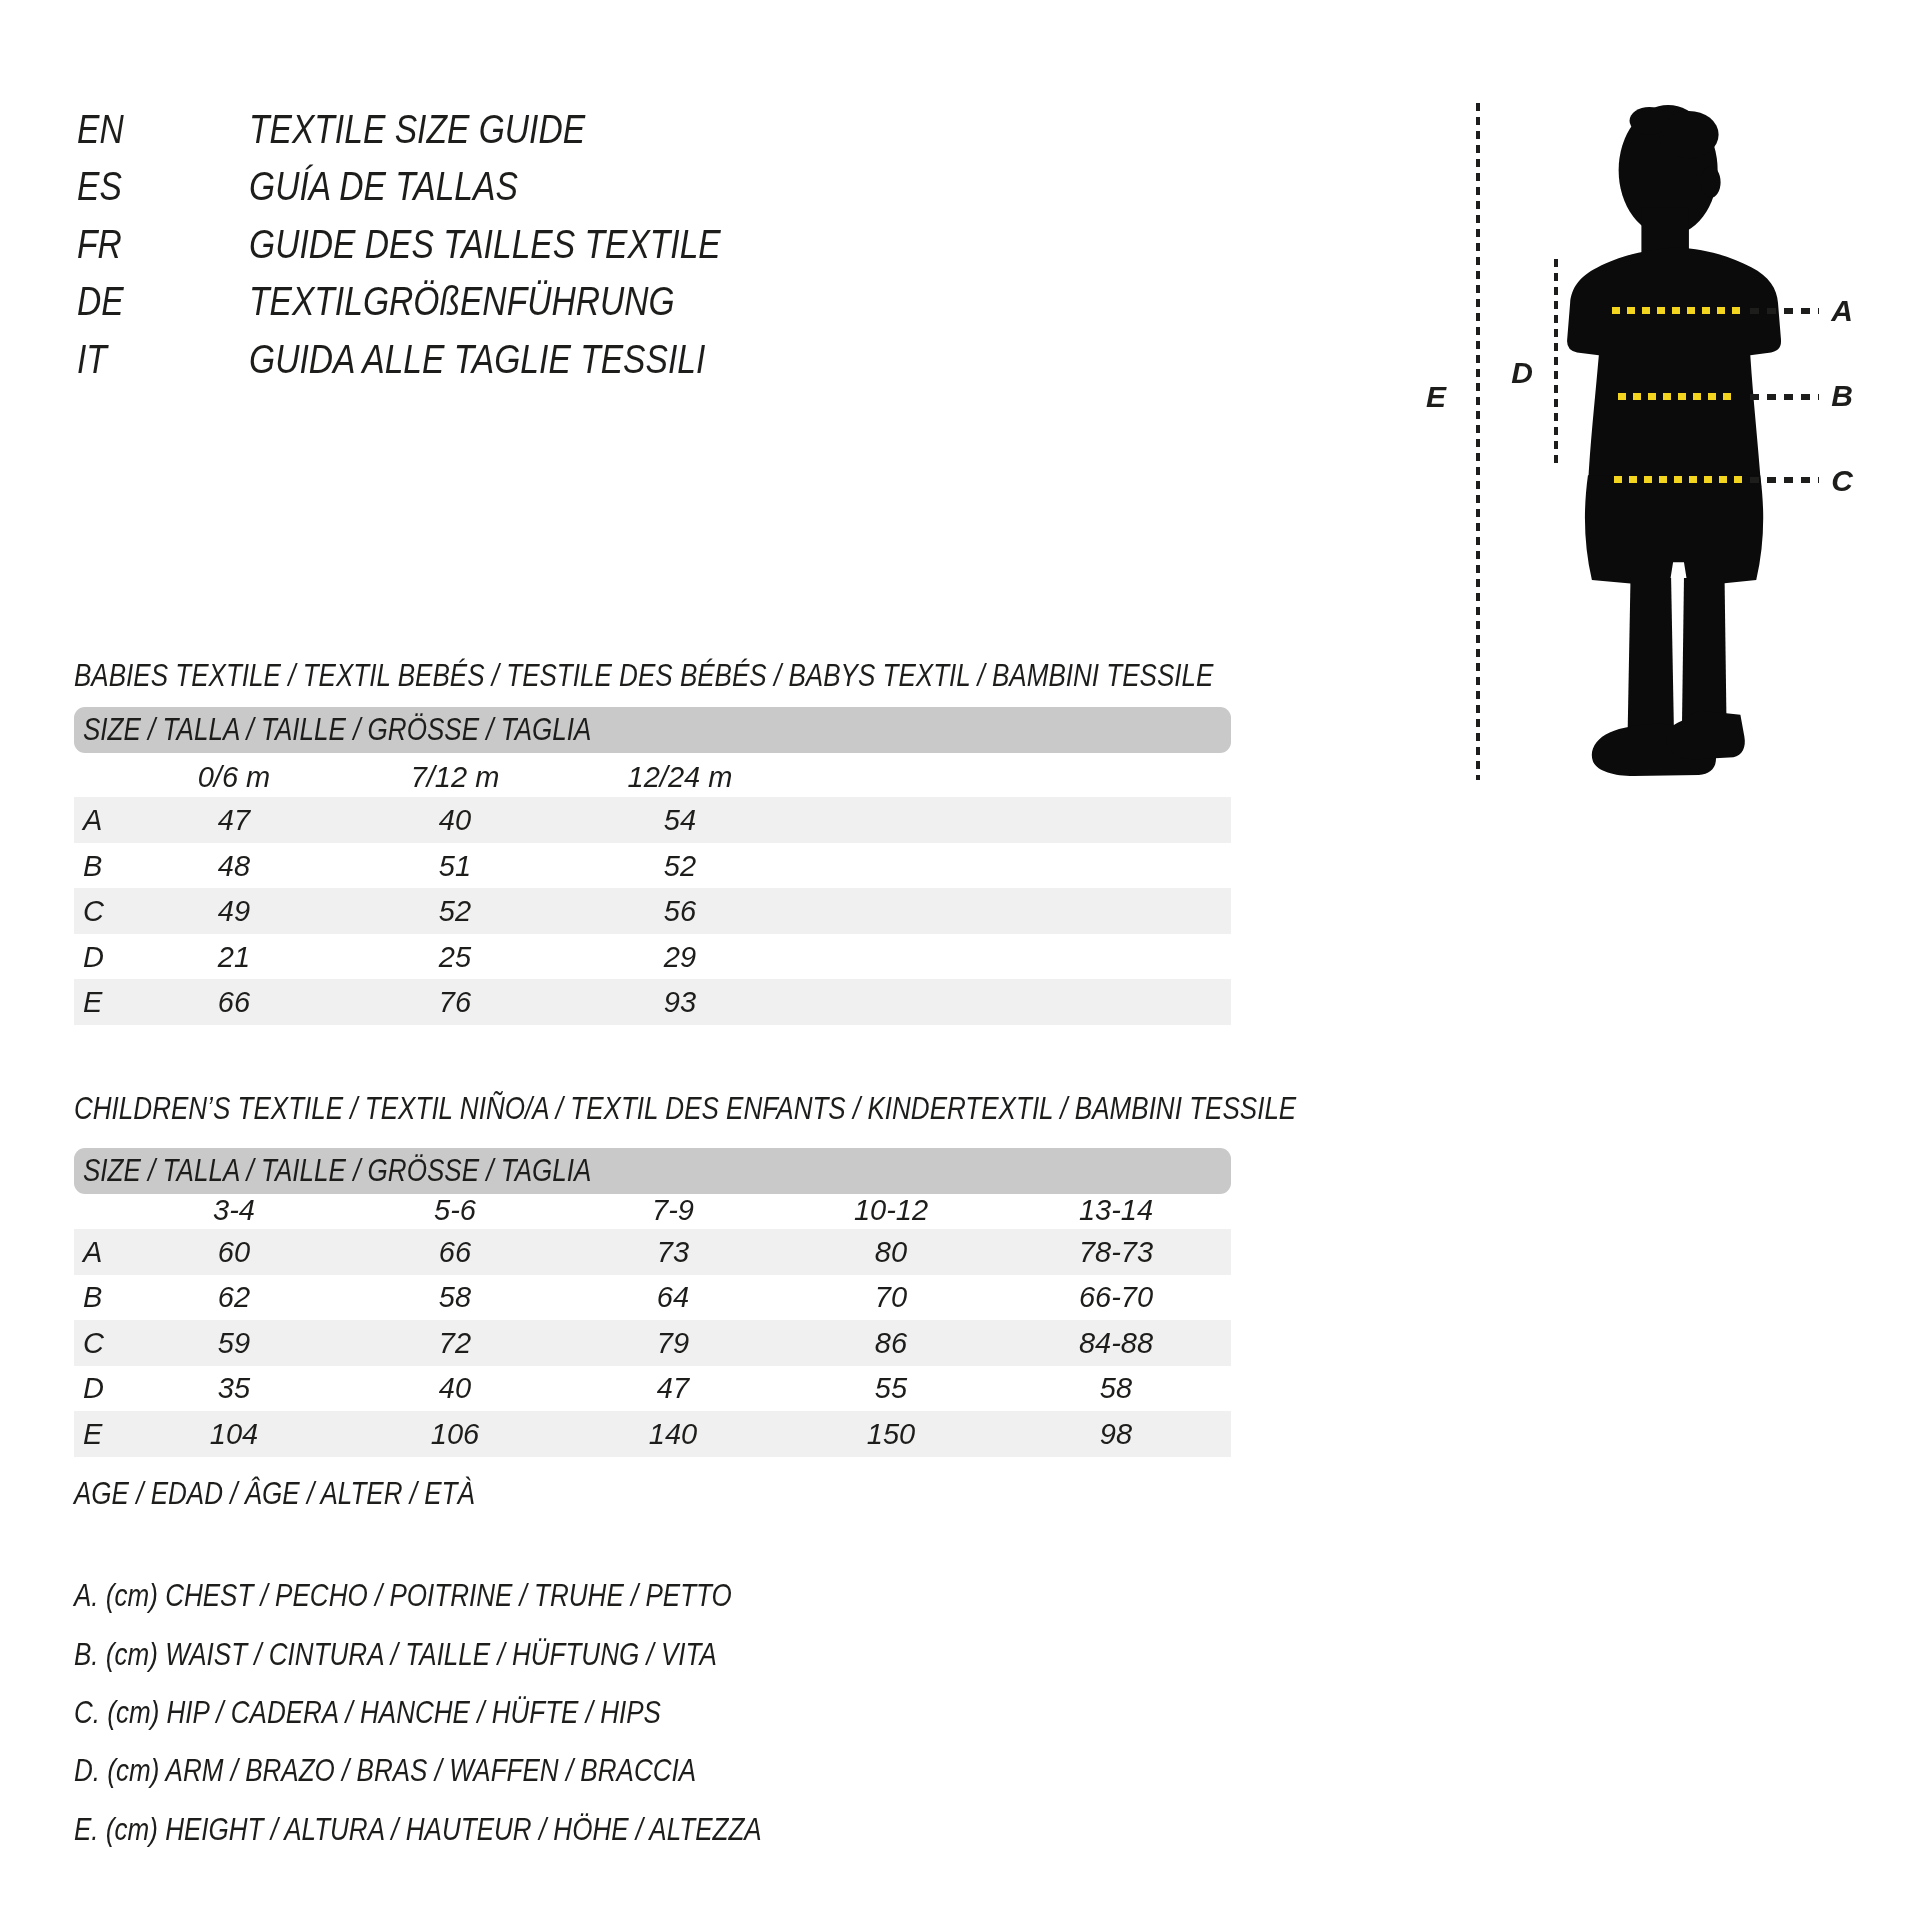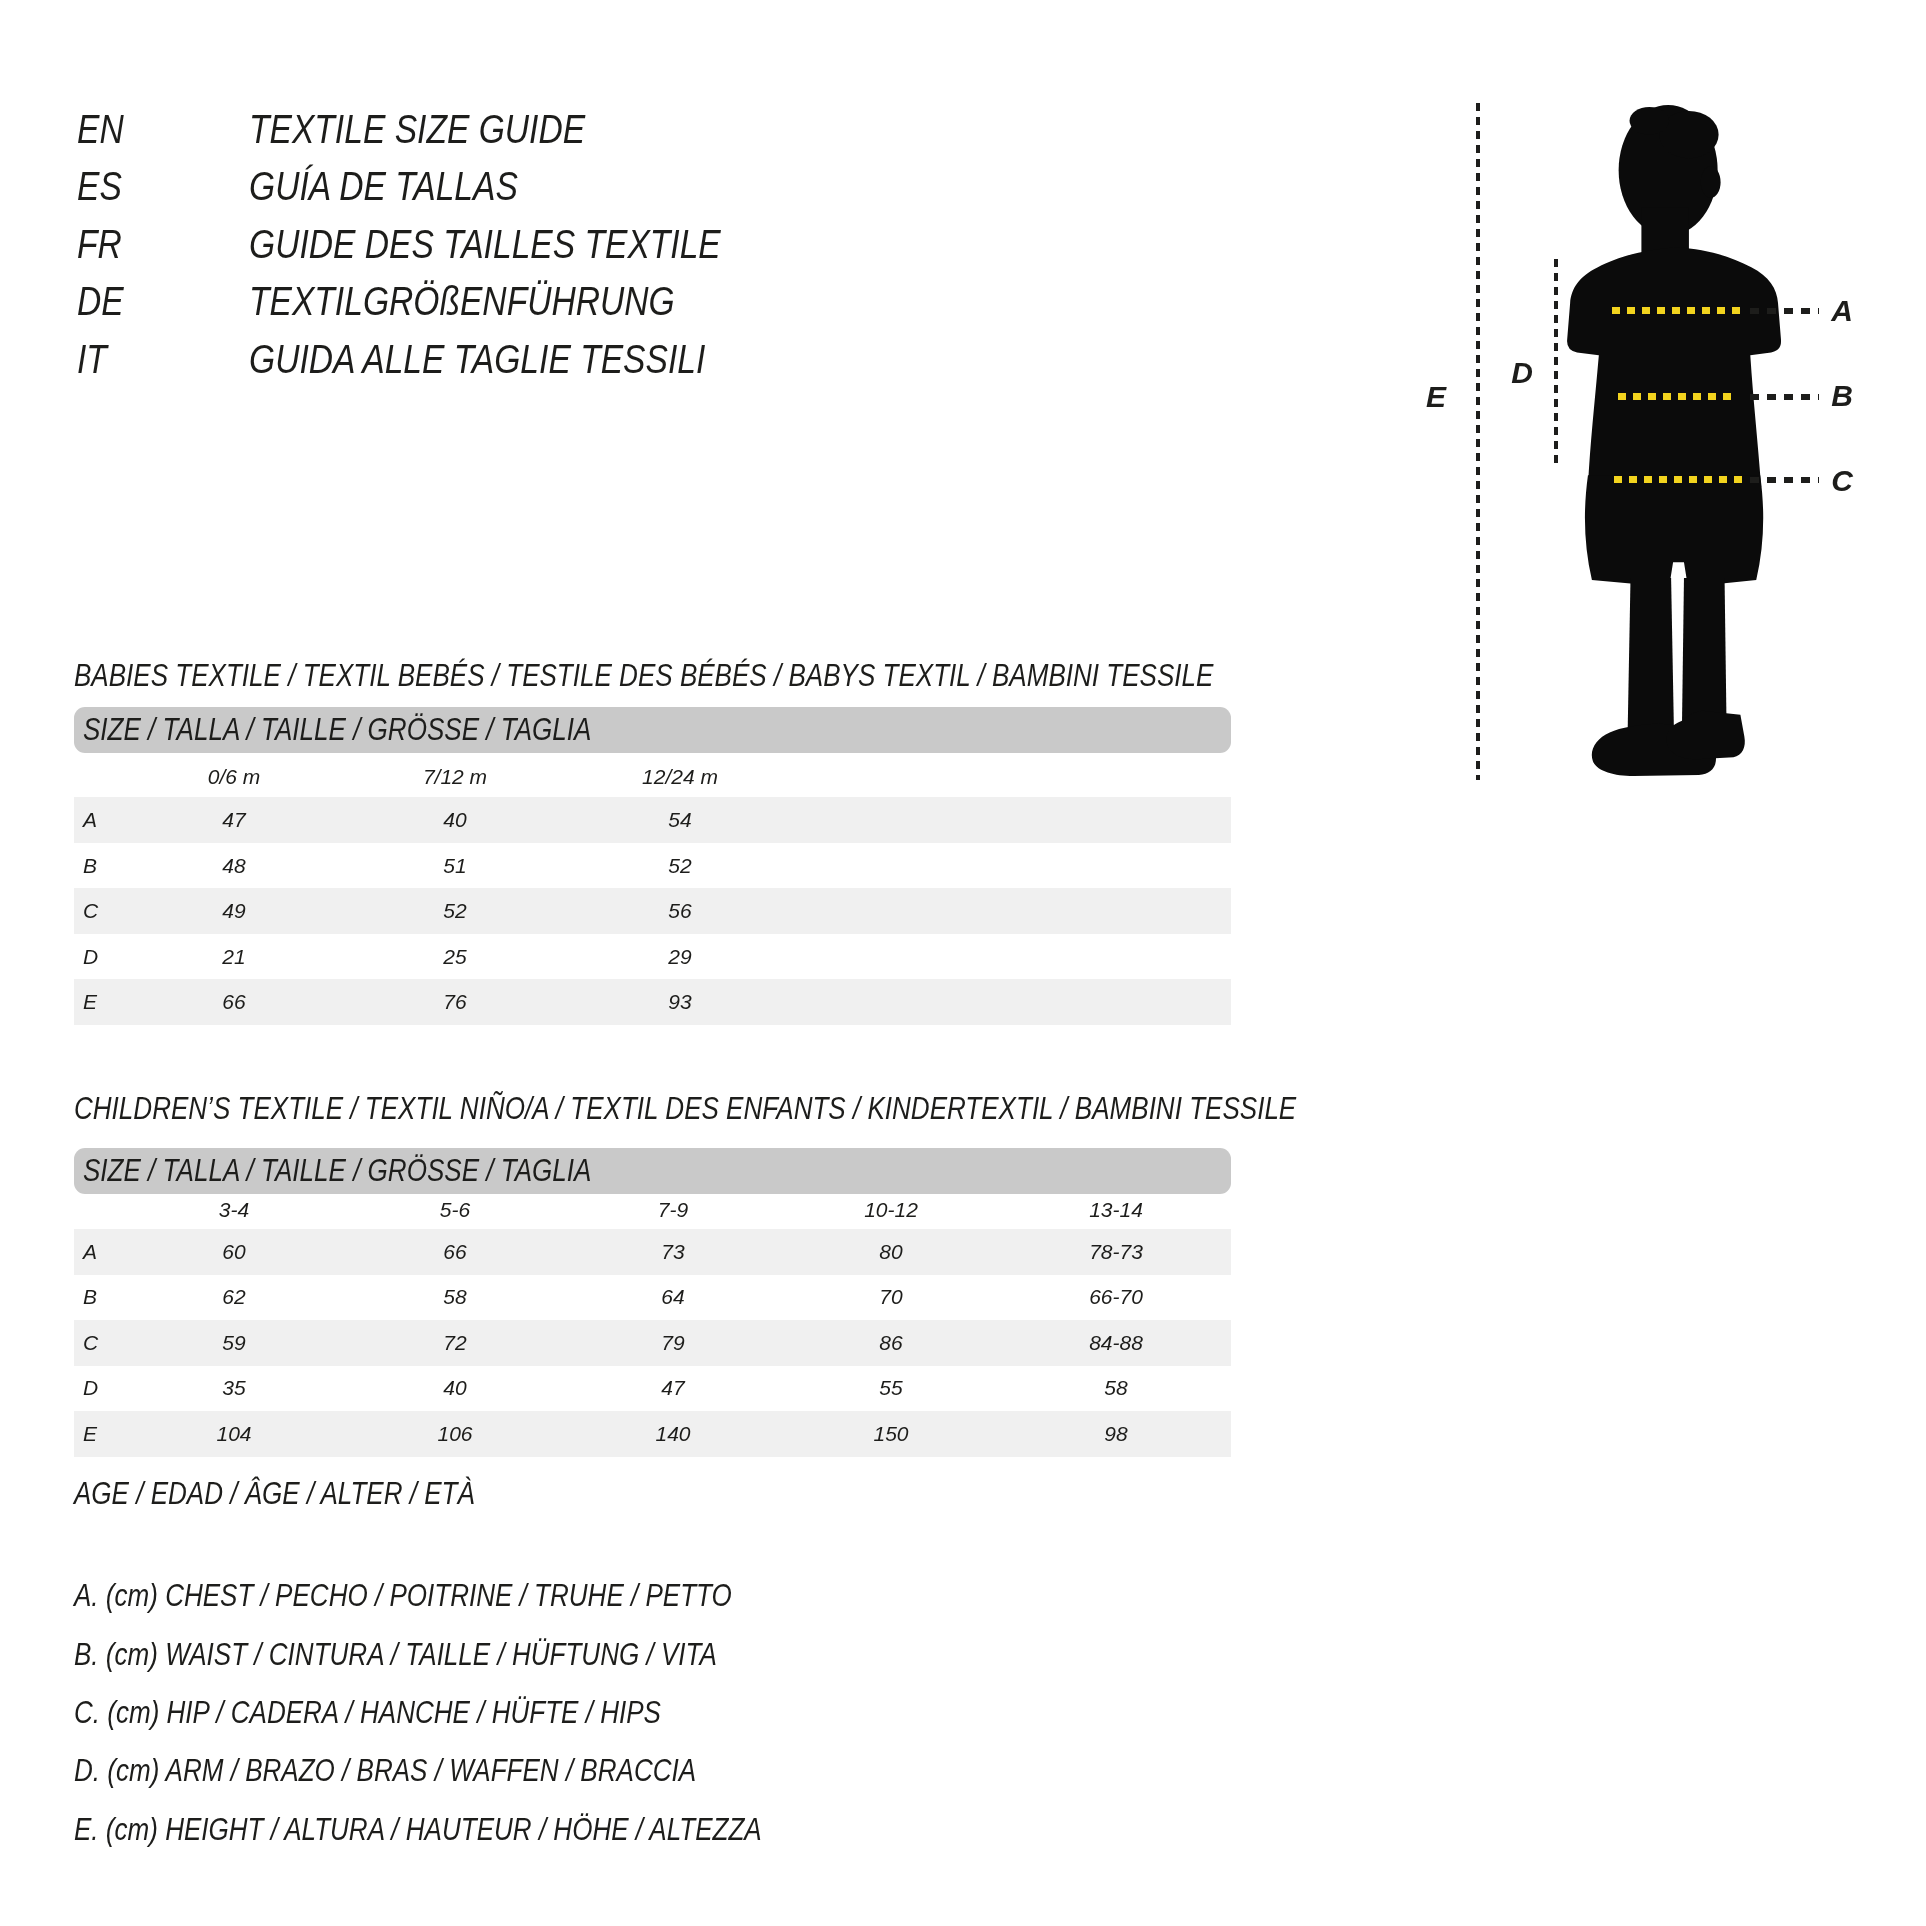--- a/index.html
+++ b/index.html
@@ -12,21 +12,21 @@
   .lang-row{position:absolute;left:77px;height:44px;line-height:44px;font-size:40px;}
   .lang-code{position:absolute;left:0;top:0;}
   .lang-title{position:absolute;left:136px;top:0;margin-left:36px;}
   
   .sec-heading{position:absolute;left:74px;height:40px;line-height:40px;font-size:31px;margin-top:12px;}
   
   .size-bar{position:absolute;left:74px;width:1157px;height:46px;background:#c9c9c9;
             line-height:46px;font-size:31px;border-radius:11px;}
   .size-bar .cond{margin-left:9px;}
   
-  .trow{position:absolute;left:74px;width:1157px;height:46px;font-size:21px;}
+  .trow{position:absolute;left:74px;width:1157px;height:46px;font-size:29px;}
   .trow.stripe{background:#f0f0f0;}
   .rlabel{position:absolute;left:9px;top:50%;transform:translateY(-50%);}
   .cell{position:absolute;top:50%;transform:translateY(-50%);width:178px;margin-left:-89px;text-align:center;white-space:nowrap;}
   .bt-c1{left:160px}.bt-c2{left:381px}.bt-c3{left:606px}
   .ct-c1{left:160px}.ct-c2{left:381px}.ct-c3{left:599px}.ct-c4{left:817px}.ct-c5{left:1042px}
   
   .legend-line{position:absolute;left:74px;height:40px;line-height:40px;font-size:31px;}
   
   .vdash{position:absolute;width:4px;
          background-image:repeating-linear-gradient(to bottom,#1d1d1b 0 8px,transparent 8px 14px);}

